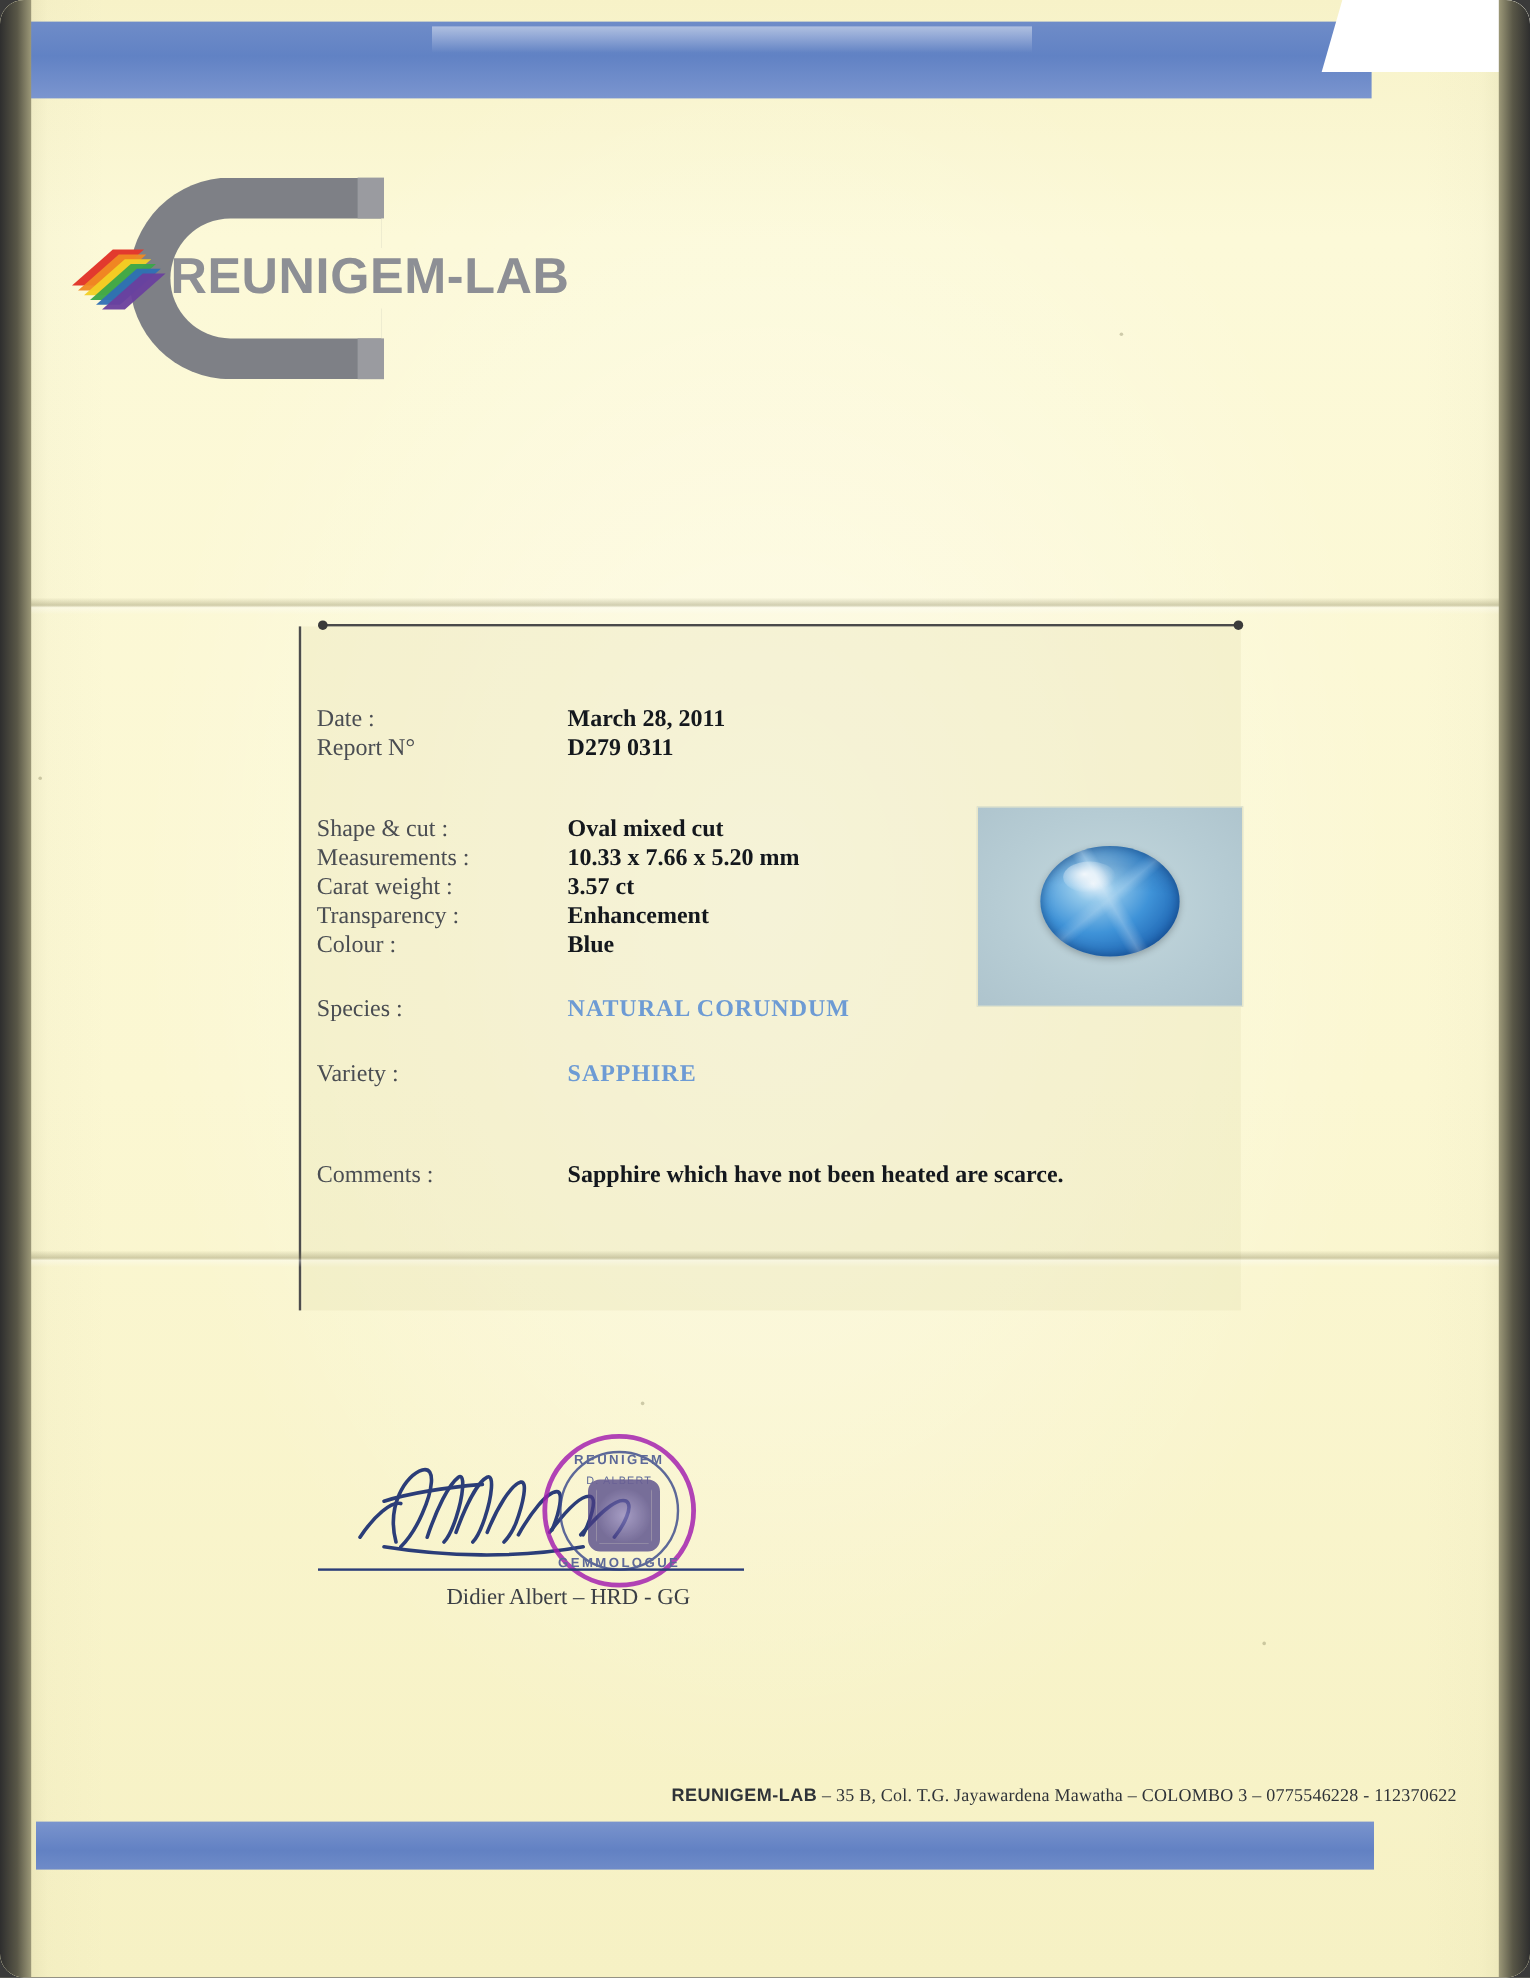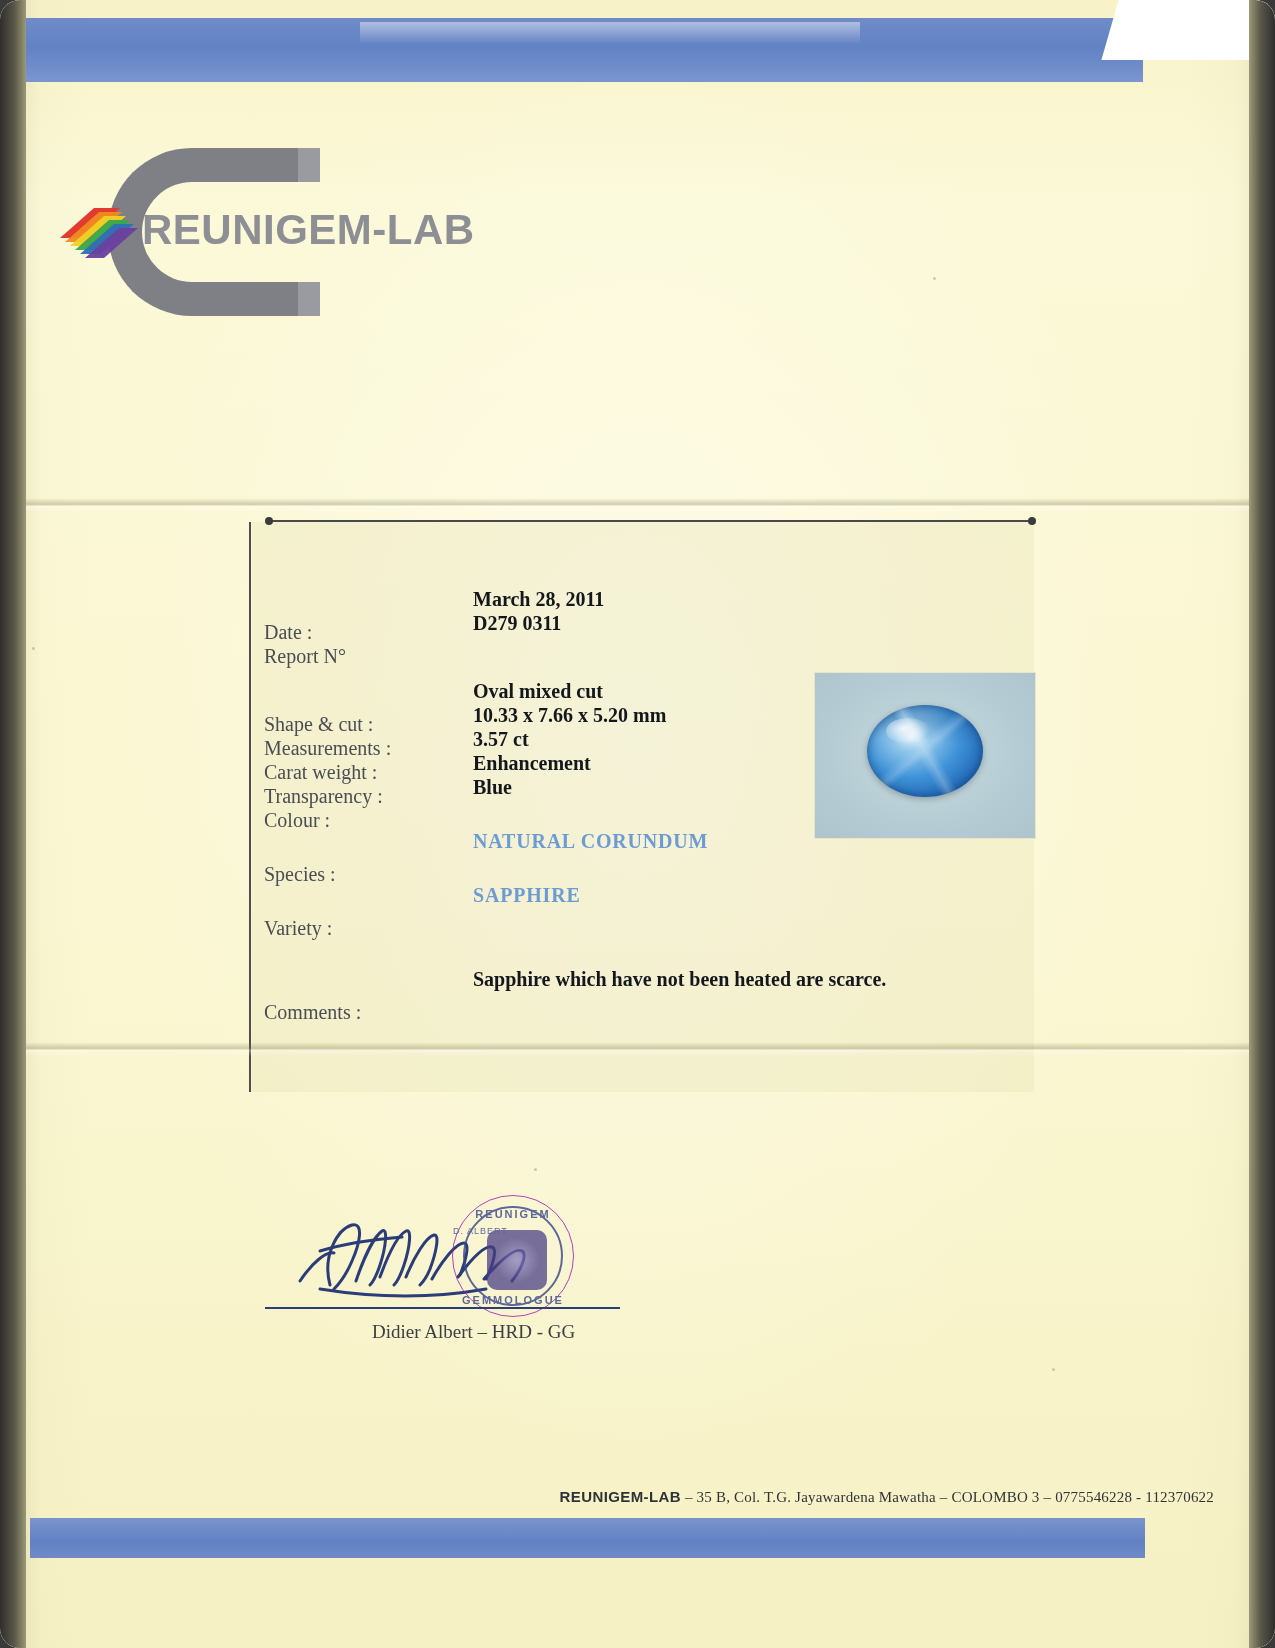--- a/index.html
+++ b/index.html
@@ -172,21 +172,20 @@
   .row {
     position: relative;
     height: 24px;
   }
   .lbl {
     position: absolute;
     left: 0;
     font-size: 20px;
     color: #4a4d52;
     white-space: nowrap;
-    margin-top: 33px;
   }
   .val {
     position: absolute;
     left: 209px;
     font-size: 20px;
     font-weight: bold;
     color: #14181d;
     white-space: nowrap;
   }
   .val.blue {
@@ -266,21 +265,21 @@
     font-size: 19px;
     color: #3b3f45;
     white-space: nowrap;
     margin-left: 24px;
   }
   .stamp {
     position: absolute;
     left: 192px; top: 10px;
     width: 120px; height: 120px;
     border-radius: 50%;
-    border: 1px solid #a21caf;
+    border: 4px solid #a21caf;
     opacity: 0.82;
   }
   .stamp .ring2 {
     position: absolute;
     left: 10px; top: 10px; right: 10px; bottom: 10px;
     border-radius: 50%;
     border: 2px solid #3b4a8c;
   }
   .stamp .core {
     position: absolute;
@@ -299,20 +298,21 @@
     font-size: 11px;
     letter-spacing: 2px;
     font-weight: bold;
     color: #3b4a8c;
   }
   .stamp .t-top { top: 12px; }
   .stamp .t-bot { bottom: 10px; }
   .stamp .t-mid {
     position: absolute;
     left: 0; right: 0; top: 30px;
+    text-align: center;
     font-family: "Liberation Sans", sans-serif;
     font-size: 9px;
     letter-spacing: 1px;
     color: #3b4a8c;
   }
 
   
   .footer {
     position: absolute;
     left: 0; top: 1488px;

